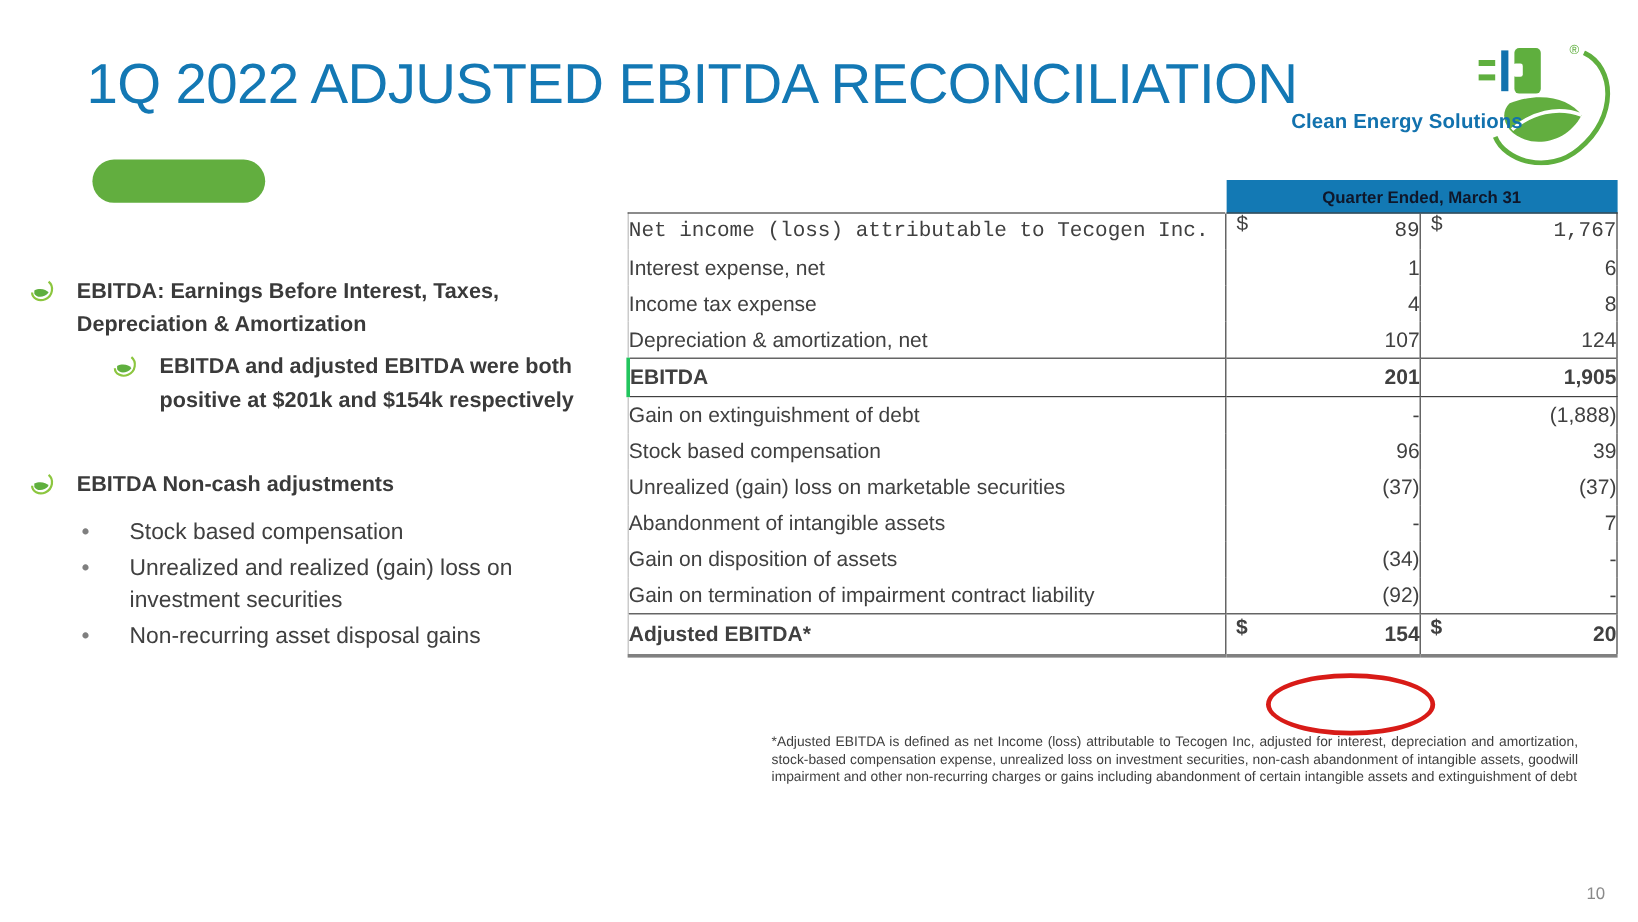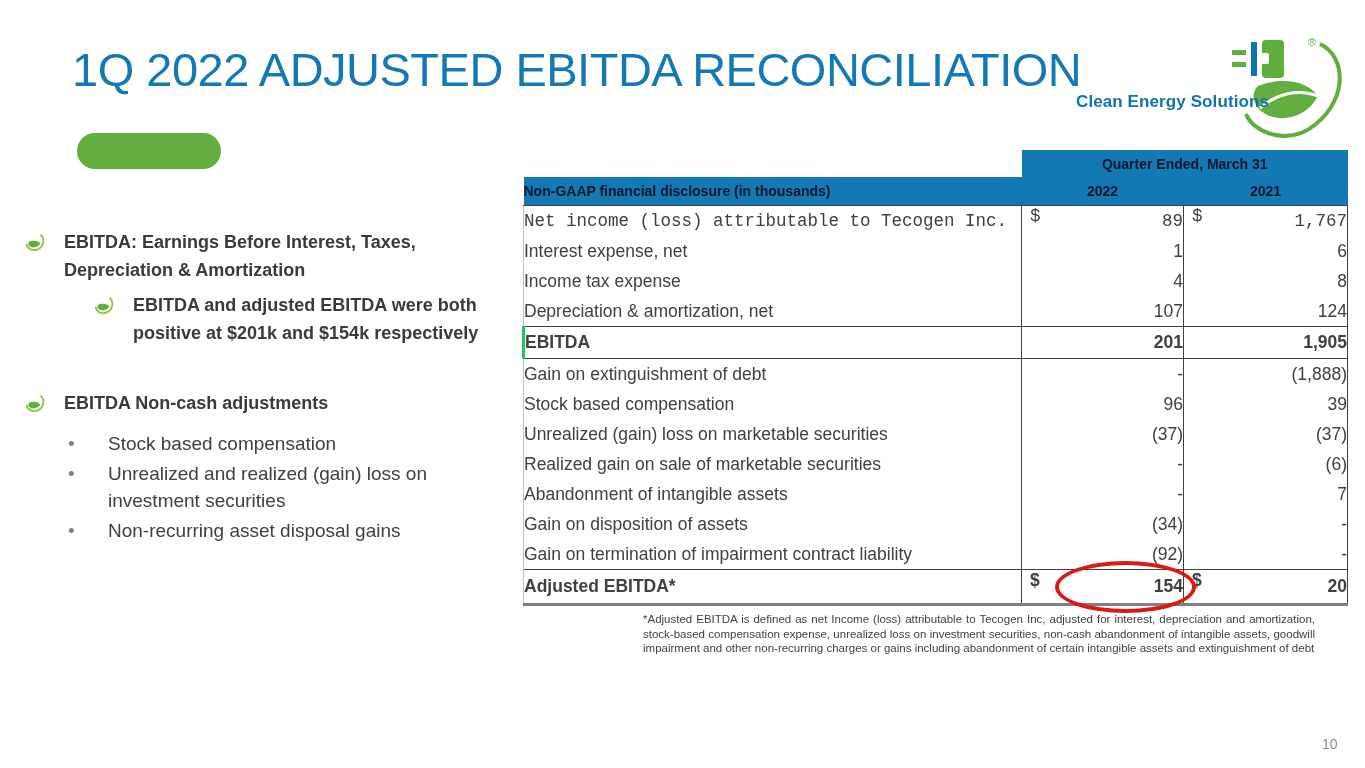--- a/index.html
+++ b/index.html
@@ -324,25 +324,20 @@
   <colgroup>
     <col class="col-label">
       <col class="col-y1">
       <col class="col-y2">
   </colgroup>
   <tbody>
     <tr>
       <td class="hdr-span-blank"></td>
       <td class="hdr-blue" id="hdr-quarter" colspan="2">Quarter Ended, March 31</td>
     </tr>
-    <tr>
-      <td class="hdr-blue" id="hdr-disclosure">Non-GAAP financial disclosure (in thousands)</td>
-      <td class="hdr-blue hdr-year">2022</td>
-      <td class="hdr-blue hdr-year">2021</td>
-    </tr>
 
     <tr class="row-line first-body">
       <td class="lbl">Net income (loss) attributable to Tecogen Inc.</td>
       <td class="num"><span class="dollar">$</span><span>89</span></td>
       <td class="num num-right-edge"><span class="dollar">$</span><span>1,767</span></td>
     </tr>
     <tr class="row-line">
       <td class="lbl">Interest expense, net</td>
       <td class="num">1</td>
       <td class="num num-right-edge">6</td>
@@ -373,25 +368,20 @@
       <td class="lbl">Stock based compensation</td>
       <td class="num">96</td>
       <td class="num num-right-edge">39</td>
     </tr>
     <tr class="row-line">
       <td class="lbl">Unrealized (gain) loss on marketable securities</td>
       <td class="num">(37)</td>
       <td class="num num-right-edge">(37)</td>
     </tr>
     <tr class="row-line">
-      <td class="lbl">Realized gain on sale of marketable securities</td>
-      <td class="num">-</td>
-      <td class="num num-right-edge">(6)</td>
-    </tr>
-    <tr class="row-line">
       <td class="lbl">Abandonment of intangible assets</td>
       <td class="num">-</td>
       <td class="num num-right-edge">7</td>
     </tr>
     <tr class="row-line">
       <td class="lbl">Gain on disposition of assets</td>
       <td class="num">(34)</td>
       <td class="num num-right-edge">-</td>
     </tr>
     <tr class="row-line last-body">

